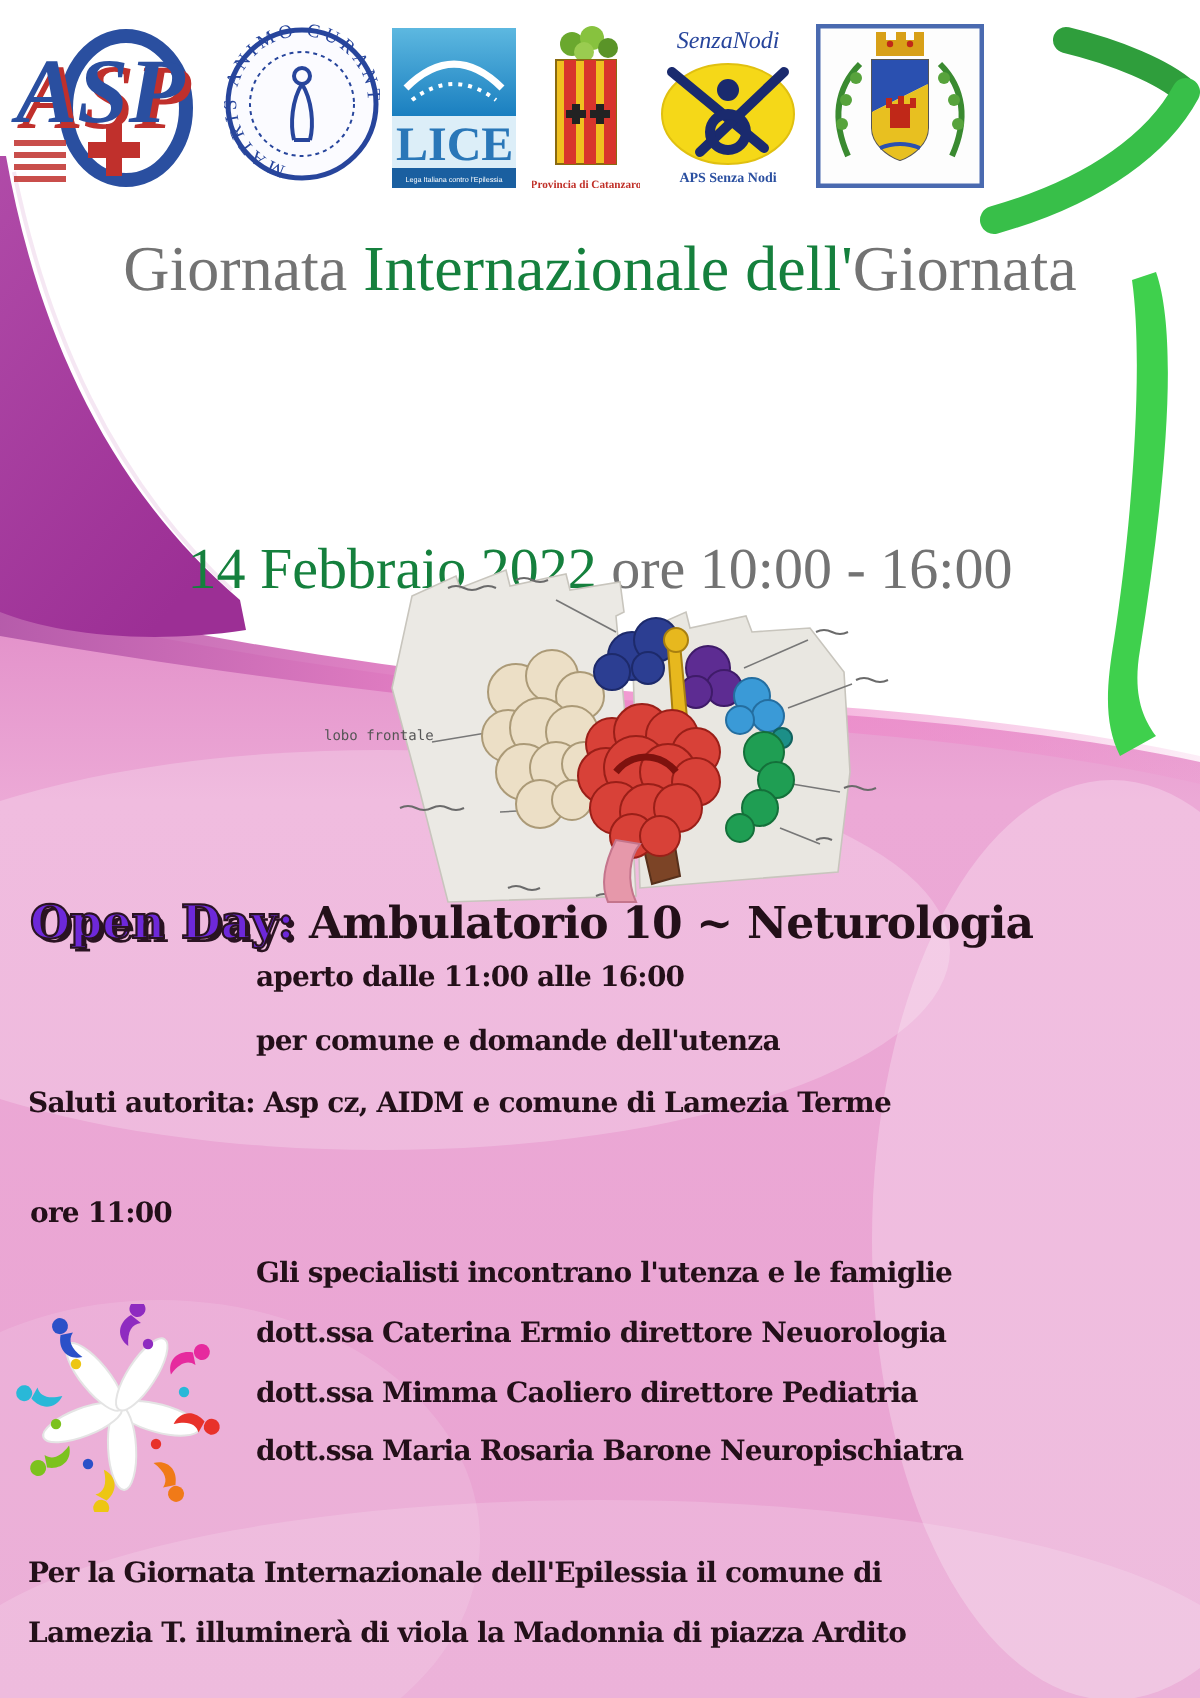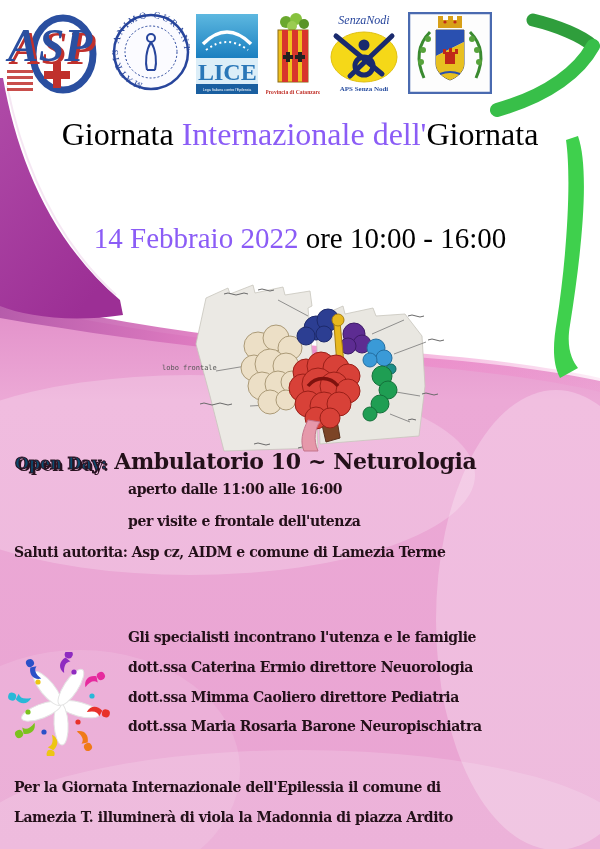--- a/index.html
+++ b/index.html
@@ -1,26 +1,26 @@
 <!DOCTYPE html>
 <html><head>
 <meta charset="utf-8">
 <style>
   html,body{margin:0;padding:0;background:#ffffff;}
   .poster{position:relative;width:600px;height:849px;overflow:hidden;background:#fff;
           font-family:"Liberation Serif",serif;}
   .abs{position:absolute;}
-  .seg-purple{color:#000000;}
-  .seg-green{color:#8b5cf6;}
+  .seg-purple{color:#737373;}
+  .seg-green{color:#15803d;}
   .title-line{left:0;top:0;width:100%;text-align:center;font-size:32px;line-height:37px;white-space:nowrap;}
-  .when-line{left:0;width:100%;text-align:center;font-size:29px;line-height:32px;white-space:nowrap;}
+  .when-line{left:0;width:100%;text-align:center;font-size:29px;line-height:32px;white-space:nowrap;margin-top:47px;}
   .dark{font-family:"DejaVu Serif",serif;font-weight:700;color:#231019;white-space:nowrap;
         font-size:14px;letter-spacing:-0.4px;}
-  .od-label{color:#0c4a6e;-webkit-text-stroke:1.1px #2a1322;text-shadow:2px 2px 0 #2a1322;
-            font-size:16px;letter-spacing:0;}
+  .od-label{color:#6d28d9;-webkit-text-stroke:1.1px #2a1322;text-shadow:2px 2px 0 #2a1322;
+            font-size:23px;letter-spacing:0;}
 </style>
 </head>
 <body>
 
 <div class="poster">
 
   <svg class="abs" style="left:0;top:0" width="600" height="849" viewBox="0 0 600 849">
     <defs>
       <linearGradient id="gPink" x1="0" y1="0" x2="0" y2="1">
         <stop offset="0" stop-color="#e28fc9"></stop>
@@ -276,23 +276,24 @@
     <path d="M150,110 C158,100 172,100 180,110" stroke="#7e120e" stroke-width="3.5" fill="none"></path>
 
     <path d="M150,144 C144,156 142,166 146,175 L160,175 C155,164 157,152 162,146 Z" fill="#e698aa" stroke="#c4758c"></path>
   </svg>
 
   <div class="abs dark" style="left:15px;top:448px;font-size:22px">
     <span class="od-label">Open Day:</span>
     <span>Ambulatorio 10 ~ Neturologia</span>
   </div>
   <div class="abs dark" style="left:128px;top:481px">aperto dalle 11:00 alle 16:00</div>
-  <div class="abs dark" style="left:128px;top:513px">per visite e frontale dell'utenza</div>
+  <div class="abs dark" style="left:128px;top:513px">per comune e domande dell'utenza</div>
   <div class="abs dark" style="left:14px;top:544px">Saluti autorita: Asp cz, AIDM e comune di Lamezia Terme</div>
 
+  <div class="abs dark" style="left:15px;top:599px">ore 11:00</div>
   <div class="abs dark" style="left:128px;top:629px">Gli specialisti incontrano l'utenza e le famiglie</div>
   <div class="abs dark" style="left:128px;top:659px">dott.ssa Caterina Ermio direttore Neuorologia</div>
   <div class="abs dark" style="left:128px;top:689px">dott.ssa Mimma Caoliero direttore Pediatria</div>
   <div class="abs dark" style="left:128px;top:718px">dott.ssa Maria Rosaria Barone Neuropischiatra</div>
 
   <svg class="abs" style="left:8px;top:652px" width="104" height="104" viewBox="0 0 104 104">
     <defs>
       <g id="pers">
         <circle cx="0" cy="-8" r="4"></circle>
         <path d="M-2,-4 C-7,2 -5,9 2,11 C-1,4 0,0 4,-2 Z"></path>

